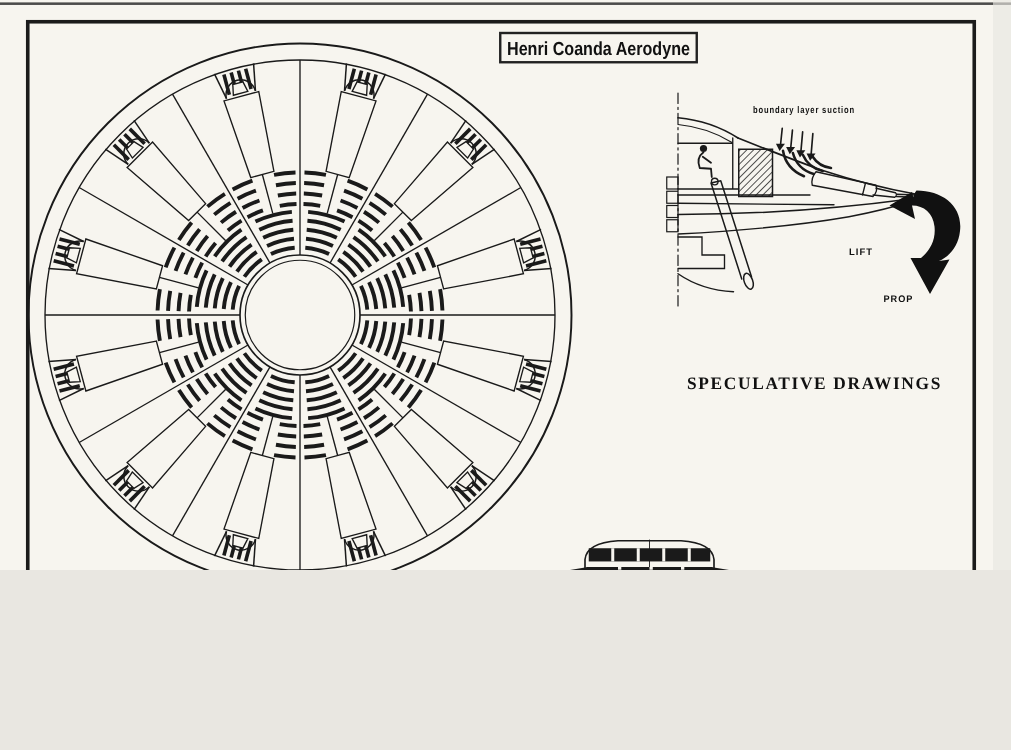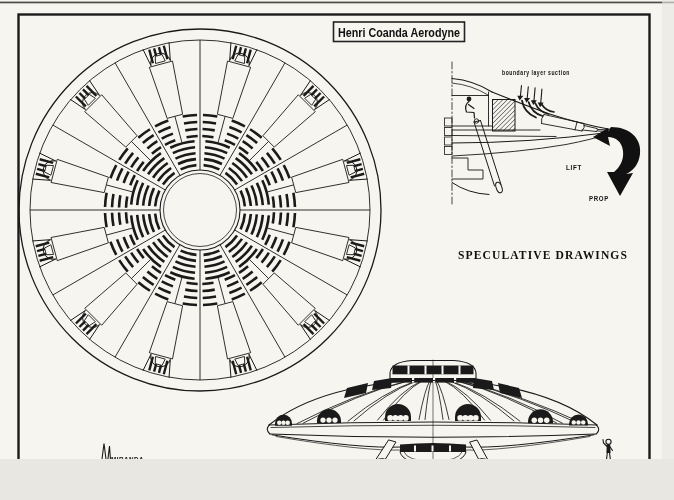--- a/index.html
+++ b/index.html
@@ -1,16 +1,16 @@
 <!DOCTYPE html>
 <html><head>
 <meta charset="utf-8">
 <style>
   html,body{margin:0;padding:0;background:#e9e7e1;}
-  .page{position:relative;width:674px;height:459px;background:#f7f5ef;overflow:hidden;
+  .page{position:relative;width:674px;height:380px;background:#f7f5ef;overflow:hidden;
         font-family:"Liberation Sans",sans-serif;}
   svg{position:absolute;left:0;top:0;}
   text{fill:#111;}
   .title-text{font-family:"Liberation Sans",sans-serif;font-size:12.6px;font-weight:700;}
   .caption-text{font-family:"Liberation Serif",serif;font-size:11.6px;font-weight:700;letter-spacing:1.1px;}
   .tiny-label{font-family:"Liberation Sans",sans-serif;font-size:6.4px;font-weight:700;letter-spacing:.7px;}
   .sig-prefix{font-family:"Liberation Sans",sans-serif;font-size:6.5px;}
   .sig-name{font-family:"Liberation Sans",sans-serif;font-size:6.8px;font-weight:700;letter-spacing:.5px;}
   .ink{stroke:#1a1a1a;fill:none;}
 </style>

